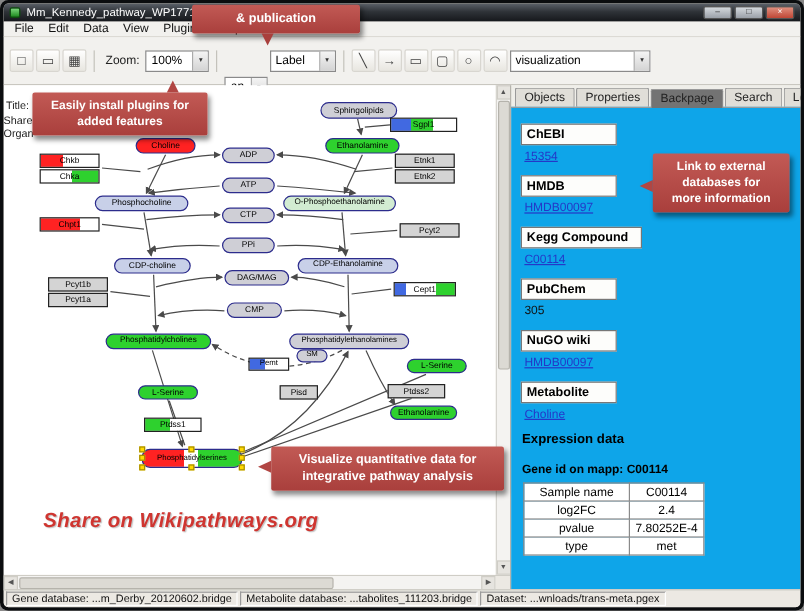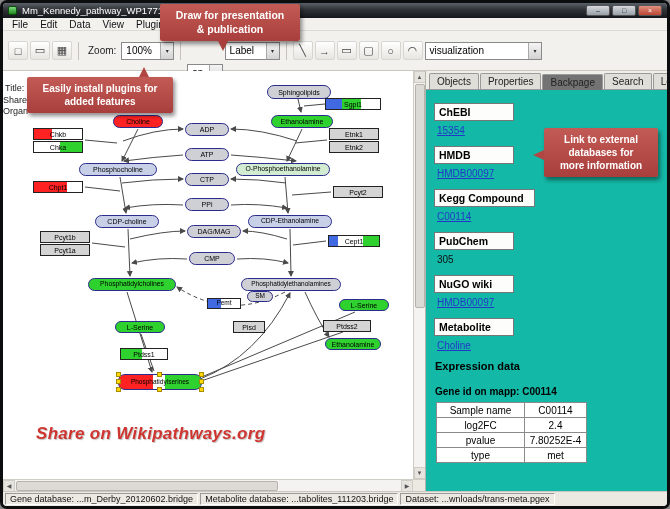--- a/index.html
+++ b/index.html
@@ -61,21 +61,21 @@
               background:#e6e4df;border:1px solid #cfcdc6;}
   .vthumb{width:10px;height:55%;background:#dcdad4;border:1px solid #b5b3ac;border-radius:2px;margin-top:1px;}
   .hthumb{height:10px;width:62%;background:#dcdad4;border:1px solid #b5b3ac;border-radius:2px;margin-left:1px;}
   .corner{width:12px;height:12px;background:#ece9e3;}
 
   
   .sidebar{flex:1;display:flex;flex-direction:column;background:#efeee9;border-left:1px solid #b5b3ac;min-width:0;}
   .tabs{display:flex;padding:2px 3px 0;}
   .tab{padding:2px 7px;border:1px solid #9a9a9a;border-bottom:none;background:#e0ded8;font-size:10px;border-radius:2px 2px 0 0;margin-right:1px;color:#222;}
   .tab.active{background:#737373;position:relative;top:1px;}
-  .bp-content{flex:1;background:#14b8a6;border-top:1px solid #9a9a9a;padding:12px 8px 2px 8px;overflow:hidden;}
+  .bp-content{flex:1;background:#0ea5e9;border-top:1px solid #9a9a9a;padding:12px 8px 2px 8px;overflow:hidden;}
   .bp-section{margin-bottom:9px;}
   .bp-header{display:inline-block;min-width:80px;border:1px solid #777;background:#fdfdfb;padding:2px 10px 2px 4px;font-weight:bold;font-size:10.5px;color:#000;}
   .bp-value{display:block;margin:4px 0 0 3px;font-size:10px;}
   .bp-link{color:#2438c8;text-decoration:underline;cursor:pointer;}
   .bp-plain{color:#111;}
   .exp-title{font-weight:bold;font-size:11px;margin:4px 0 14px 1px;color:#000;}
   .gene-id{font-weight:bold;font-size:10px;margin:0 0 5px 1px;color:#000;}
   .bp-table{border-collapse:collapse;margin-left:2px;}
   .bp-table td{border:1px solid #8a8a8a;font-size:10px;padding:1.5px 4px;text-align:center;background:#fff;color:#000;}
   .bp-table td:first-child{width:88px;}
@@ -376,22 +376,25 @@
     </div>
 
     <div class="statusbar">
         <span class="status-seg">Gene database: ...m_Derby_20120602.bridge</span>
         <span class="status-seg">Metabolite database: ...tabolites_111203.bridge</span>
         <span class="status-seg">Dataset: ...wnloads/trans-meta.pgex</span>
       </div>
   </div>
 
   <div class="callout" style="left:160px;top:4px;width:140px;">
-    <span class="co-lines"><span class="co-line">Draw for presentation</span><span class="co-line">&amp; publication</span></span><span class="pt pt-down"></span>
+    <span class="co-lines"><span class="co-line">&amp; publication</span></span><span class="pt pt-down"></span>
   </div>
   <div class="callout" style="left:27px;top:77px;width:146px;font-size:10px;">
     <span class="co-lines"><span class="co-line">Easily install plugins for</span><span class="co-line">added features</span></span><span class="pt pt-up"></span>
   </div>
   <div class="callout link" style="left:544px;top:128px;width:114px;">
     <span class="co-lines"><span class="co-line">Link  to external</span><span class="co-line">databases  for</span><span class="co-line">more information</span></span><span class="pt pt-left" style="top:22px;"></span>
   </div>
+  <div class="callout" style="left:226px;top:372px;width:194px;">
+    <span class="co-lines"><span class="co-line">Visualize quantitative data  for</span><span class="co-line">integrative pathway analysis</span></span><span class="pt pt-left" style="top:12px;"></span>
+  </div>
   <div class="share-text">Share on Wikipathways.org</div>
 </div>
 
 </body></html>

